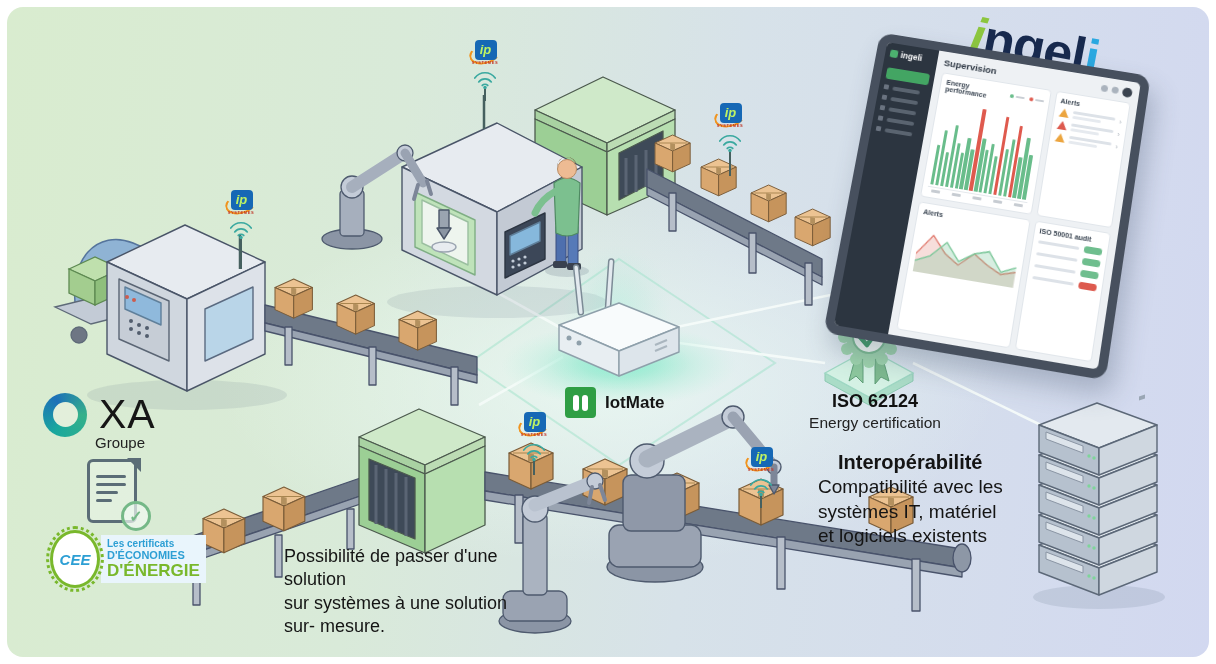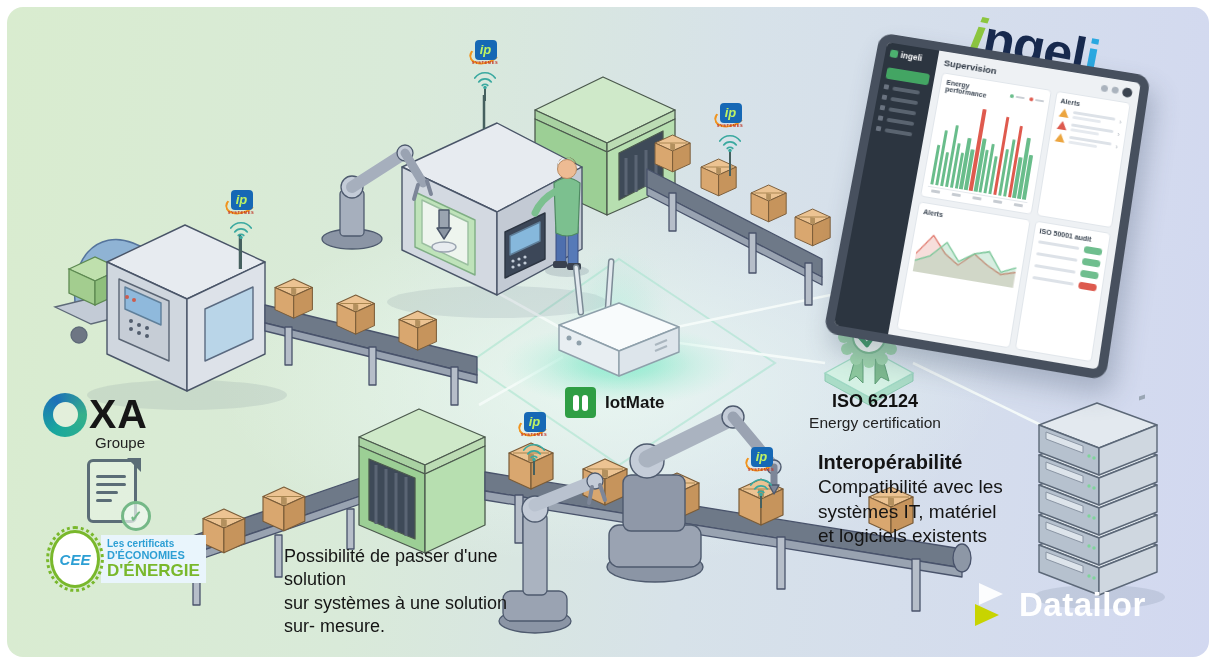--- a/index.html
+++ b/index.html
@@ -15,21 +15,21 @@
 
   .abs { position:absolute; }
 
   
   .note { color:#141414; line-height:1.3; }
   .note .nt { font-weight:700; font-size:19px; }
   .note .nl { font-size:18px; }
   .t-integration { left:57px; top:58px; width:350px; }
   .t-evolutivite { left:277px; top:538px; width:270px; }
   .t-interop { left:811px; top:442px; width:225px; }
-  .t-interop .nt { font-size:20px; }
+  .t-interop .nt { font-size:20px;margin-left:20px; }
   .t-interop .nl { font-size:19px; }
   .t-iso { left:779px; top:384px; width:178px; text-align:center; }
   .t-iso .it { font-weight:700; font-size:18px; color:#111; }
   .t-iso .is { font-size:15.5px; color:#222; margin-top:2px; }
 
   
   .ingeli-logo { left:916px; top:14px; width:220px; transform:rotate(11deg); text-align:center; }
   .ingeli-logo .row1 { font-size:52px; font-weight:700; letter-spacing:-1px; line-height:1; }
   .ingeli-logo .gi { color:#8cc63e; font-style:italic; }
   .ingeli-logo .nv { color:#17294e; }
@@ -98,21 +98,21 @@
   .iot-sq i { display:block; width:6px; height:16px; background:#fff; border-radius:3px; }
   .iot-name { font-size:17px; font-weight:700; color:#151515; }
 
   
   .oxa { left:36px; top:384px; width:130px; }
   .oxa .row { display:flex; align-items:center; }
   .o-ring { width:44px; height:44px; border-radius:50%;
     background:conic-gradient(from 210deg, #19a89d, #1d70b8, #35b08a, #19a89d);
     display:flex; align-items:center; justify-content:center; }
   .o-ring .hole { width:25px; height:25px; background:#e3efdb; border-radius:50%; }
-  .oxa .xa { font-size:41px; font-weight:700; color:#161616; letter-spacing:1px; margin-left:2px; }
+  .oxa .xa { font-size:41px; font-weight:400; color:#161616; letter-spacing:1px; margin-left:12px; }
   .oxa .grp { font-size:15px; color:#222; margin:-4px 0 0 52px; }
   .doc { left:80px; top:452px; width:56px; height:68px; position:absolute; }
   .doc .sheet { position:absolute; left:0; top:0; width:50px; height:64px; border:3px solid #5b6d77; border-radius:6px;
     background:rgba(255,255,255,.25); }
   .doc .fold { position:absolute; right:2px; top:-1px; width:0; height:0;
     border-left:14px solid transparent; border-top:14px solid #5b6d77; }
   .doc .dl { position:absolute; left:9px; height:3px; background:#5b6d77; border-radius:2px; }
   .doc .chk { position:absolute; right:-8px; bottom:-4px; width:30px; height:30px; border-radius:50%;
     border:3px solid #74b887; background:rgba(240,250,242,.7); color:#74b887; font-weight:700; font-size:16px;
     display:flex; align-items:center; justify-content:center; }
@@ -720,22 +720,15 @@
     <div class="cee-badge">
           <span>CEE</span>
         </div>
     <div class="cee-text">
       <div class="c1">Les certificats</div>
       <div class="c2">D'ÉCONOMIES</div>
       <div class="c3">D'ÉNERGIE</div>
     </div>
   </div>
 
-  <div class="abs datailor">
-    <span class="dat-icon">
-          <span class="t1"></span>
-          <span class="t2"></span>
-        </span>
-    <span class="dat-name">Datailor</span>
-  </div>
 
 </div>
 </div>
 
 </body></html>

